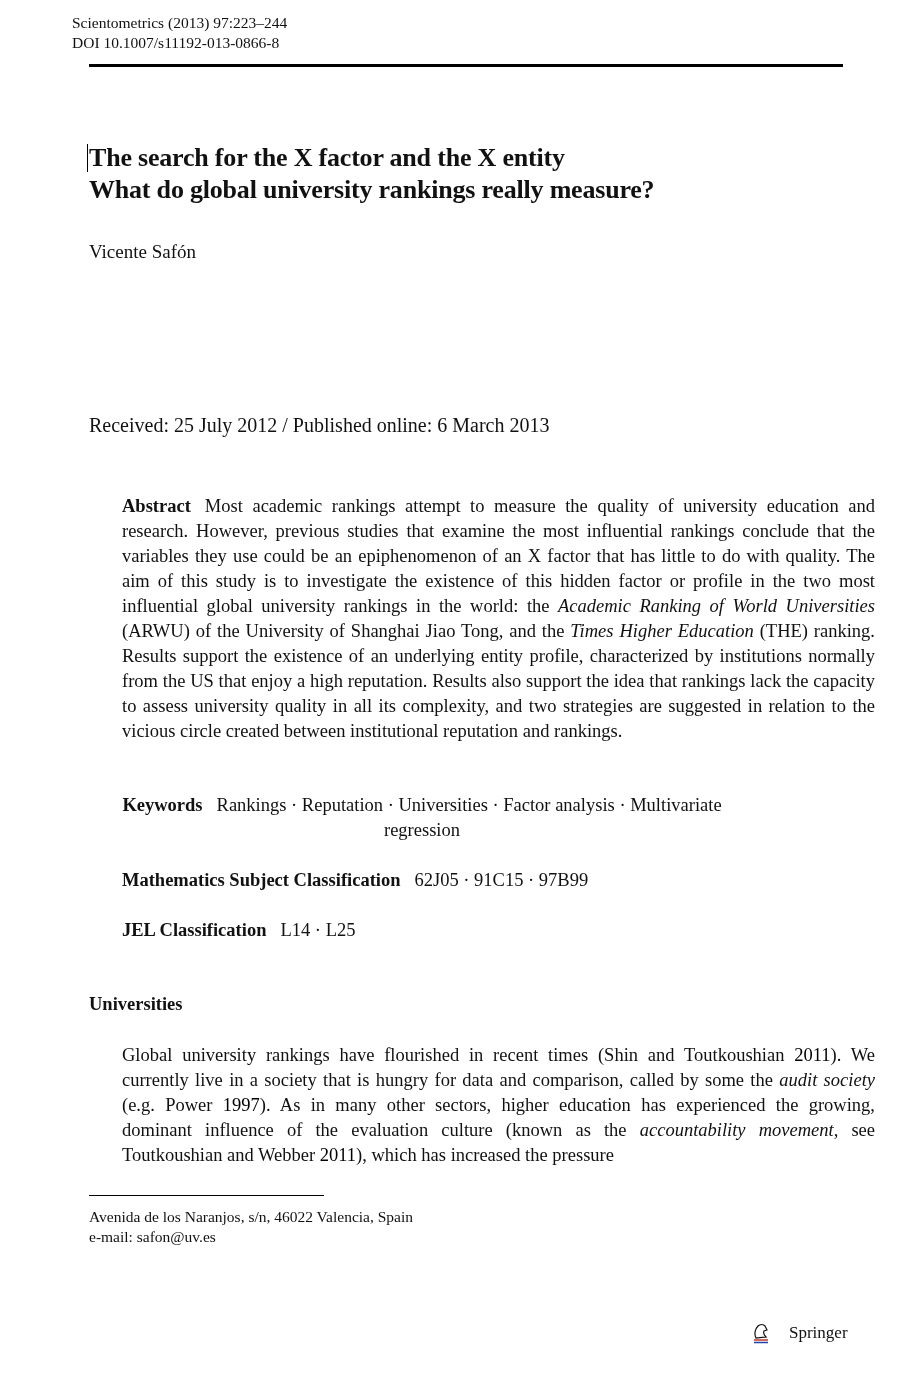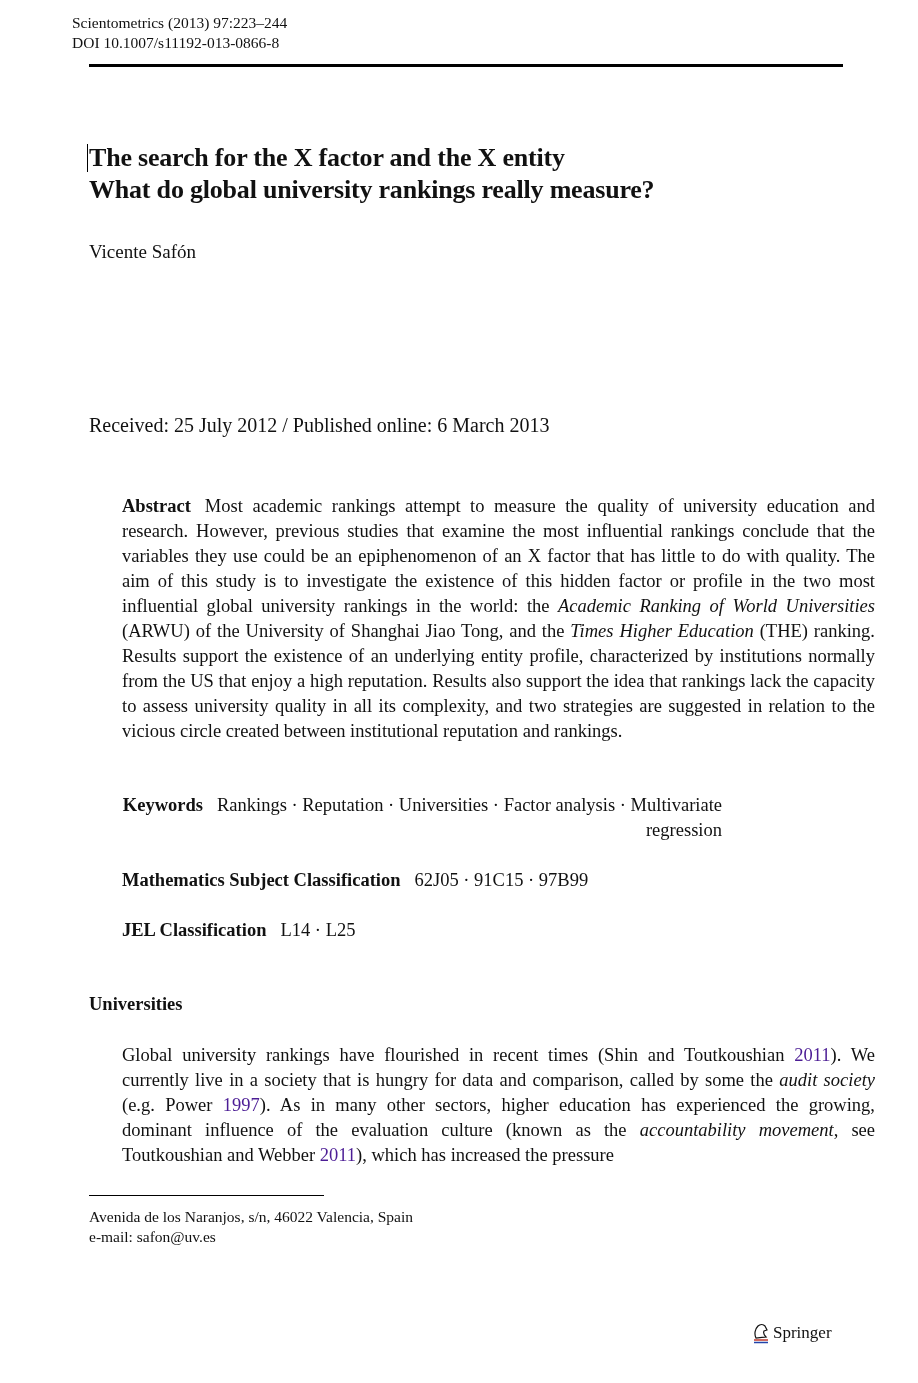--- a/index.html
+++ b/index.html
@@ -16,28 +16,28 @@
   .dates { left: 89px; top: 407px; font-size: 20px; line-height: 21px; margin-top: 8px; }
   .body-text { left: 94px; width: 753px; font-size: 18.5px; line-height: 25px; text-align: justify; margin-left: 28px; }
   .abstract { top: 494px; }
   .label { font-weight: bold; }
   .gap { display: inline-block; width: 14px; }
   .kw { top: 793px; }
   .msc { top: 868px; }
   .jel { top: 918px; }
   .intro-h { left: 89px; top: 994px; font-size: 18.5px; font-weight: bold; }
   .intro { top: 1043px; }
-  .link { color: #4c1d95; }
+  .link { color: #000000; }
   .foot-rule { left: 89px; top: 1195px; width: 235px; height: 1px; background: #000; }
   .footnote { left: 89px; top: 1207px; font-size: 15.5px; line-height: 20px; }
   .envelope { display: inline-block; width: 14px; height: 11px; border: 1px solid #111; position: relative; vertical-align: -1px; overflow: hidden; }
   .envelope::before, .envelope::after { content: ""; position: absolute; top: 5px; width: 10px; height: 1px; background: #111; }
   .envelope::before { left: -1px; transform: rotate(35deg); top: 2px; }
   .envelope::after { right: -1px; transform: rotate(-35deg); top: 2px; }
-  .springer { left: 752px; top: 1322px; font-size: 17px; display: flex; align-items: center; gap: 3px; }
+  .springer { left: 752px; top: 1322px; font-size: 17px; display: flex; align-items: center; gap: 19px; }
   .logo { width: 18px; height: 22px; position: relative; }
 </style>
 </head>
 <body>
 
 <div class="abs journal">
   <div>Scientometrics (2013) 97:223–244</div>
   <div>DOI 10.1007/s11192-013-0866-8</div>
 </div>
 <div class="abs top-rule"></div>
@@ -49,21 +49,21 @@
 </div>
 
 <div class="abs author">Vicente Safón</div>
 
 <div class="abs dates">
   <div>Received: 25 July 2012 / Published online: 6 March 2013</div>
 </div>
 
 <div class="abs body-text abstract"><span class="label">Abstract</span><span class="gap"></span><span>Most academic rankings attempt to measure the quality of university education and research. However, previous studies that examine the most influential rankings conclude that the variables they use could be an epiphenomenon of an X factor that has little to do with quality. The aim of this study is to investigate the existence of this hidden factor or profile in the two most influential global university rankings in the world: the </span><i>Academic Ranking of World Universities</i><span> (ARWU) of the University of Shanghai Jiao Tong, and the </span><i>Times Higher Education</i><span> (THE) ranking. Results support the existence of an underlying entity profile, characterized by institutions normally from the US that enjoy a high reputation. Results also support the idea that rankings lack the capacity to assess university quality in all its complexity, and two strategies are suggested in relation to the vicious circle created between institutional reputation and rankings.</span></div>
 
-<div class="abs body-text kw" style="text-align:right;width:600px"><span class="label">Keywords</span><span class="gap"></span><span>Rankings · Reputation · Universities · Factor analysis · Multivariate regression</span></div>
+<div class="abs body-text kw" style="text-align:center;width:600px"><span class="label">Keywords</span><span class="gap"></span><span>Rankings · Reputation · Universities · Factor analysis · Multivariate regression</span></div>
 
 <div class="abs body-text msc"><span class="label">Mathematics Subject Classification</span><span class="gap"></span><span>62J05 · 91C15 · 97B99</span></div>
 
 <div class="abs body-text jel"><span class="label">JEL Classification</span><span class="gap"></span><span>L14 · L25</span></div>
 
 <div class="abs intro-h">Universities</div>
 
 <div class="abs body-text intro"><span>Global university rankings have flourished in recent times (Shin and Toutkoushian </span><a class="link">2011</a><span>). We currently live in a society that is hungry for data and comparison, called by some the </span><i>audit society</i><span> (e.g. Power </span><a class="link">1997</a><span>). As in many other sectors, higher education has experienced the growing, dominant influence of the evaluation culture (known as the </span><i>accountability movement</i><span>, see Toutkoushian and Webber </span><a class="link">2011</a><span>), which has increased the pressure</span></div>
 
 <div class="abs foot-rule"></div>

